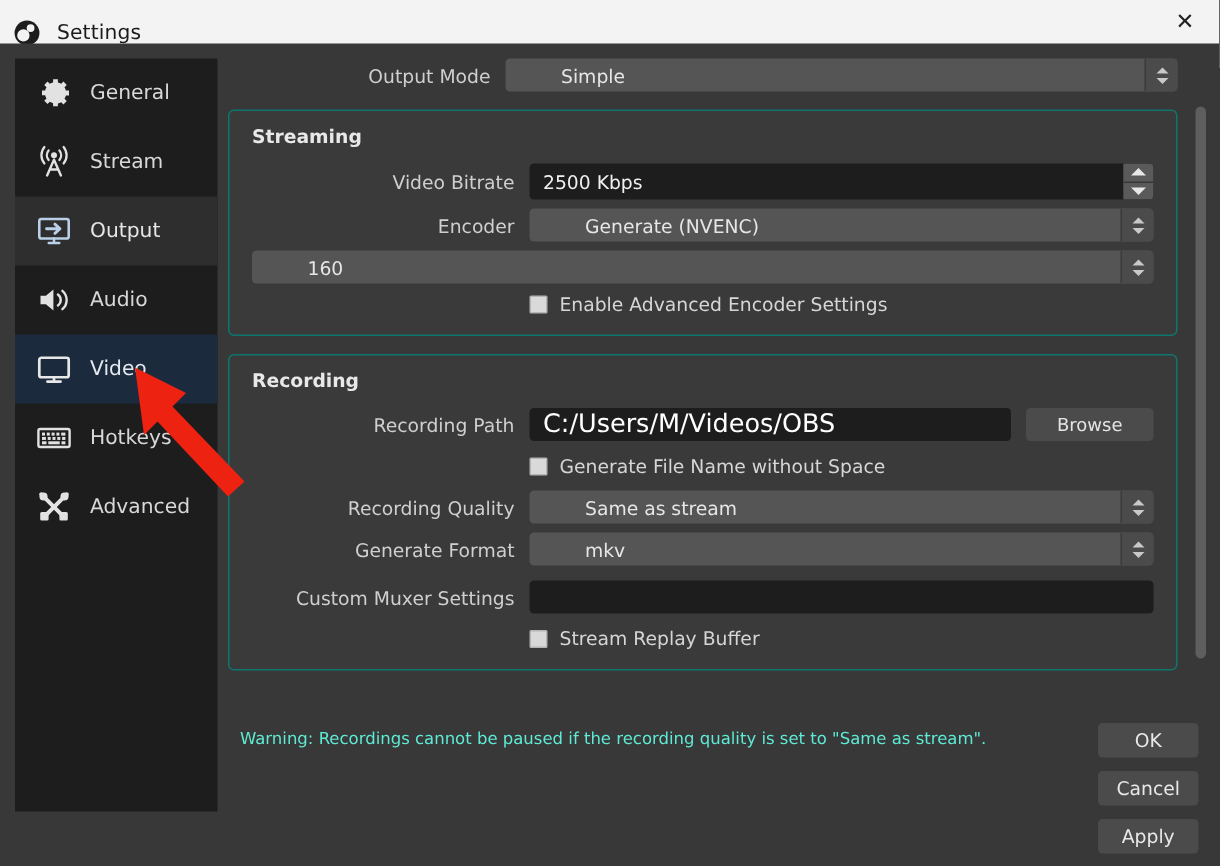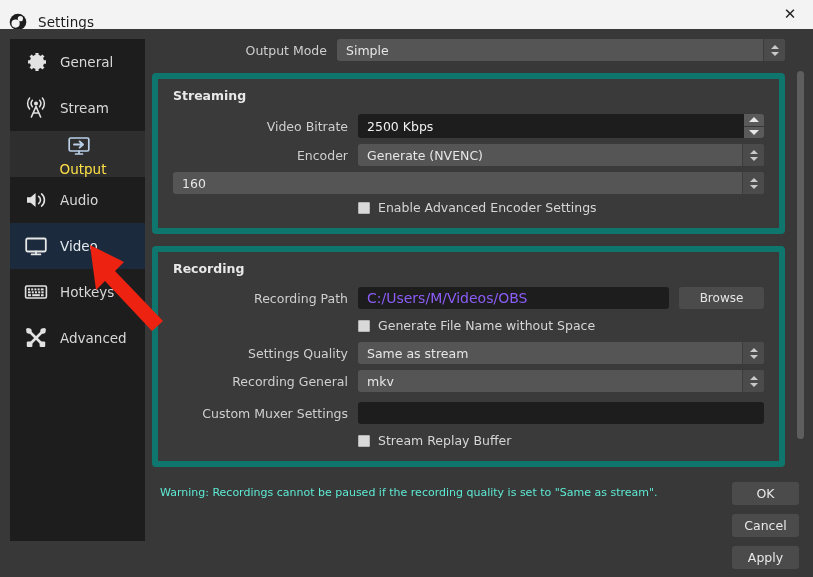--- a/index.html
+++ b/index.html
@@ -71,21 +71,21 @@
     font-size: 13.5px;
     position: relative;
   }
   .nav-item .ico {
     width: 30px; height: 30px;
     flex: none;
     display: flex; align-items: center; justify-content: center;
     margin-right: 9px;
   }
   .nav-item .ico svg { display:block; }
-  .nav-item.hover { background: #2e2e2e; color: #fde047; flex-direction: column; }
+  .nav-item.hover { background: #2e2e2e; color: #e5e5e5; }
   .nav-item.hover .ico svg { fill: #b9d0e8; stroke: #b9d0e8; }
   .nav-item.selected { background: #1b2a3c; color: #e4e9ef; }
 
   
   .content {
     position: absolute;
     left: 152px; top: 10px;
     width: 633px; height: 425px;
   }
   .row {
@@ -105,20 +105,21 @@
   
   .combo {
     flex: 1;
     height: 22px;
     background: #555555;
     border-radius: 3px;
     display: flex;
     align-items: stretch;
     overflow: hidden;
     min-width: 0;
+    padding-left: 28px;
   }
   .combo .val {
     flex: 1;
     display: flex; align-items: center;
     padding-left: 9px;
     color: #e6e6e6;
     font-size: 12.5px;
     white-space: nowrap;
     overflow: hidden;
   }
@@ -177,39 +178,39 @@
   .spin-focus .arrows i.down { border-top:    5px solid #e8e8e8; }
 
   
   .field {
     flex: 1;
     height: 22px;
     background: #1d1d1d;
     border-radius: 3px;
     display: flex; align-items: center;
     padding-left: 9px;
-    color: #8b5cf6;
-    font-size: 14px;
+    color: #ffffff;
+    font-size: 17px;
     min-width: 0;
   }
 
   .browse-btn {
     width: 85px; height: 22px;
     margin-left: 10px;
     background: #4b4b4b;
     border-radius: 3px;
     color: #e4e4e4;
     font-size: 12px;
     display: flex; align-items: center; justify-content: center;
     flex: none;
   }
 
   
   .group {
-    border: 6px solid #0f766e;
+    border: 1px solid #0f766e;
     border-radius: 4px;
     padding: 9px 15px 13px 15px;
     margin-bottom: 12px;
     background: #3a3a3a;
   }
   .group > .gtitle {
     color: #e8e8e8;
     font-size: 12.5px;
     font-weight: bold;
     margin-bottom: 11px;
@@ -462,32 +463,32 @@
         <span class="field">C:/Users/M/Videos/OBS</span>
         <span class="browse-btn">Browse</span>
       </div>
 
       <div class="cbrow" style="margin-bottom:9px;">
         <span class="box"></span>
         <span class="cblabel">Generate File Name without Space</span>
       </div>
 
       <div class="row">
-        <span class="lbl">Settings Quality</span>
+        <span class="lbl">Recording Quality</span>
         <div class="combo">
           <span class="val">Same as stream</span>
           <span class="arrows">
               <i class="up"></i>
               <i class="down"></i>
             </span>
         </div>
       </div>
 
       <div class="row" style="margin-bottom:10px;">
-        <span class="lbl">Recording General</span>
+        <span class="lbl">Generate Format</span>
         <div class="combo">
           <span class="val">mkv</span>
           <span class="arrows">
               <i class="up"></i>
               <i class="down"></i>
             </span>
         </div>
       </div>
 
       <div class="row" style="margin-bottom:9px;">

